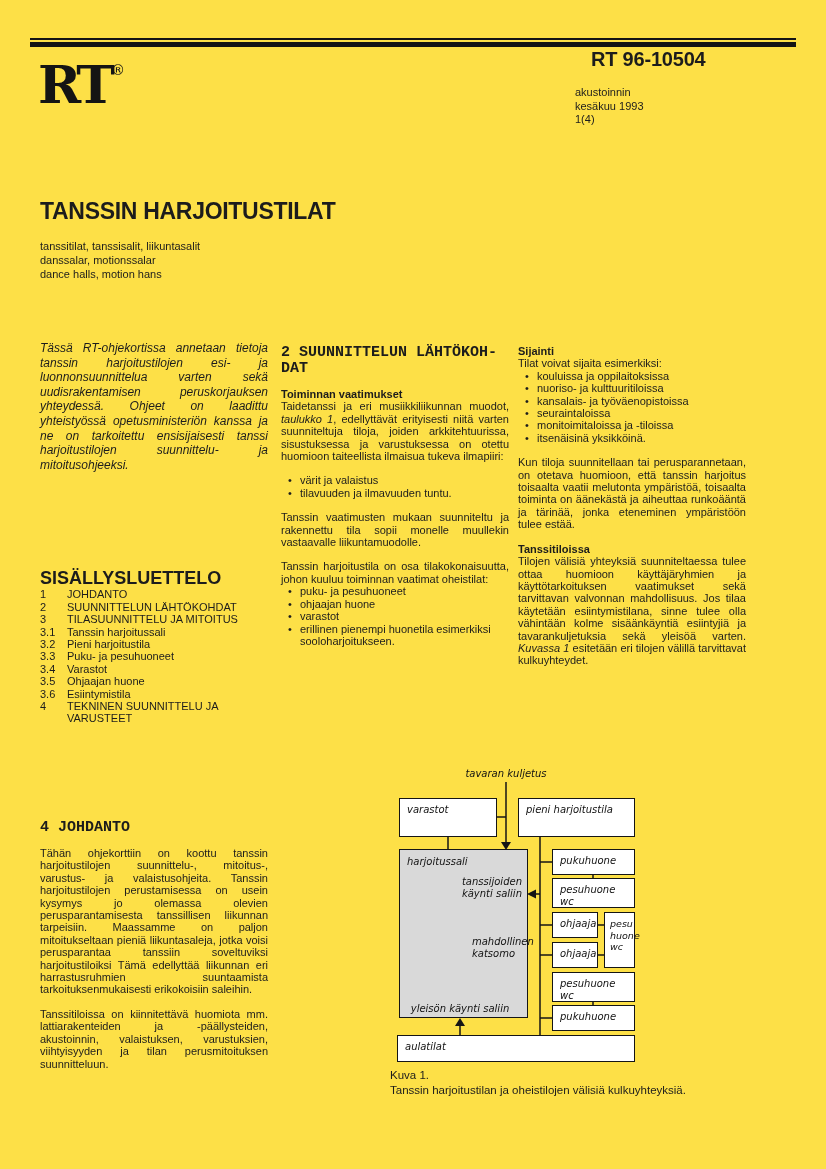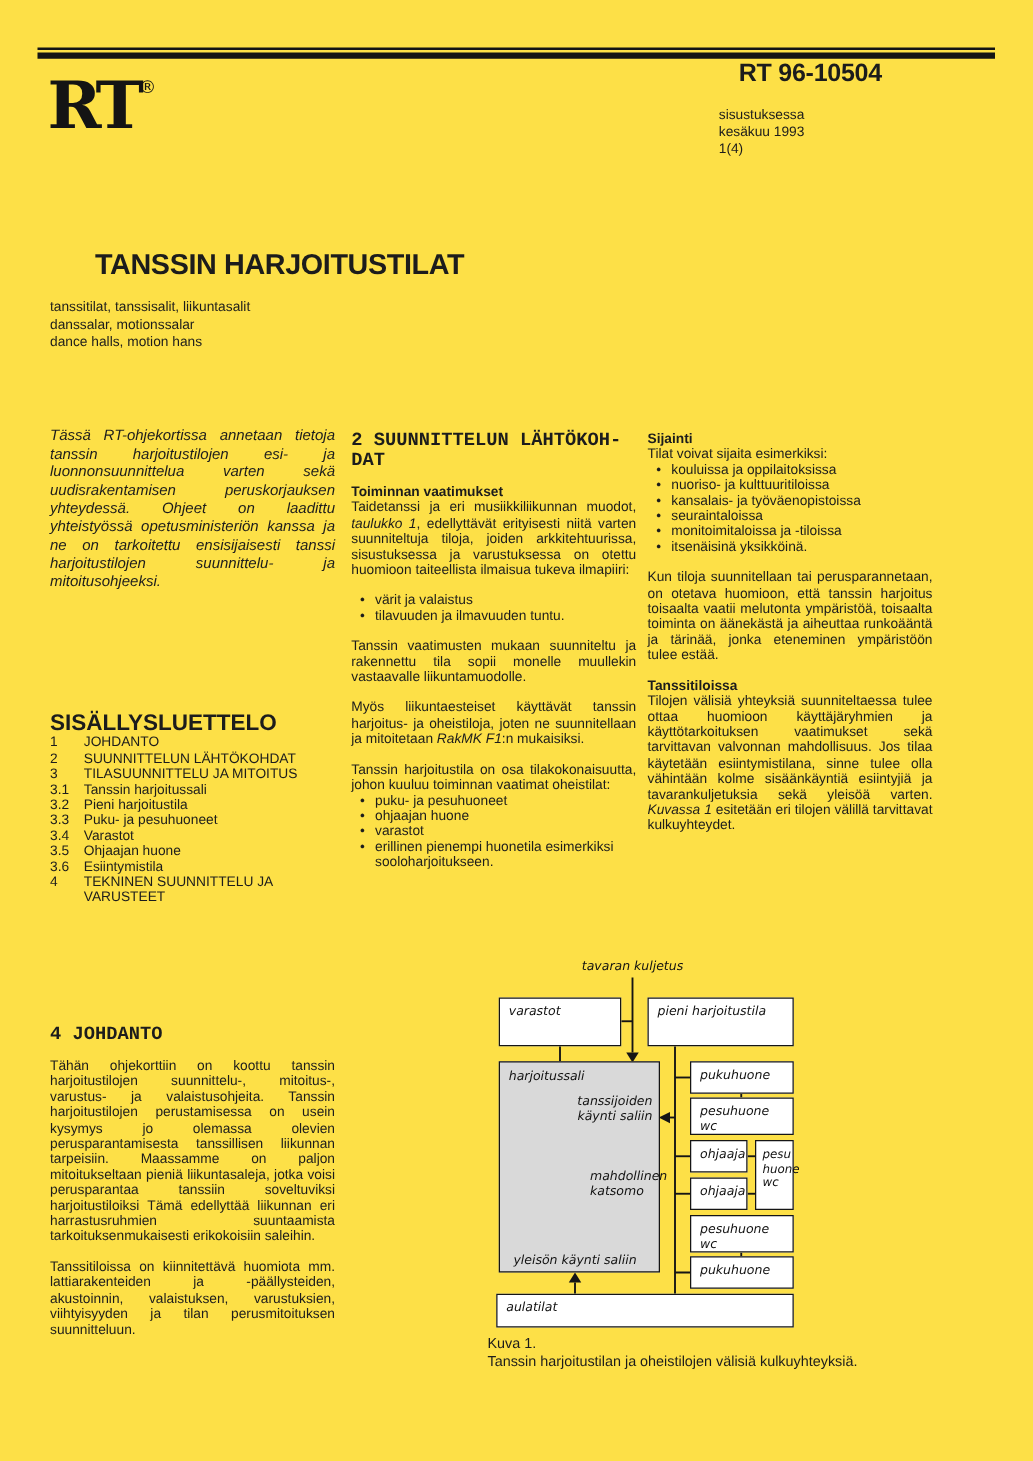--- a/index.html
+++ b/index.html
@@ -10,21 +10,21 @@
   
   .rule-thin{left:30px;top:38px;width:766px;height:2px;background:#141414;}
   .rule-thick{left:30px;top:42px;width:766px;height:4.5px;background:#141414;}
   .rt-logo{left:38px;top:44px;font-family:"DejaVu Serif",serif;font-weight:bold;
            font-size:52px;line-height:52px;letter-spacing:-4px;color:#141414;}
   .rt-reg{font-size:14px;vertical-align:28px;letter-spacing:0;font-family:"DejaVu Sans",sans-serif;font-weight:normal;}
   .doc-number{left:575px;top:48px;font-size:20px;font-weight:bold;letter-spacing:-0.2px;margin-left:16px;}
   .doc-meta{left:575px;top:86px;font-size:11px;line-height:13.5px;}
 
   
-  .page-title{left:40px;top:198px;font-size:23px;font-weight:bold;letter-spacing:-0.3px;margin-left:36px;}
+  .page-title{left:40px;top:198px;font-size:23px;font-weight:bold;letter-spacing:-0.3px;}
   .keywords{left:40px;top:240px;font-size:11px;line-height:13.8px;}
 
   
   .col{width:228px;font-size:11px;line-height:12.4px;}
   .p{text-align:justify;margin:0 0 12px 0;}
   .p:last-child{margin-bottom:0;}
   .intro{left:40px;top:341px;width:228px;font-style:italic;font-size:12px;line-height:14.6px;text-align:justify;}
   .h-sec{font-size:15px;font-weight:bold;line-height:16px;margin:0 0 11px 0;font-family:Liberation Mono, monospace;}
   .h-sub{font-weight:bold;margin:0;}
   .brow{display:flex;margin:0;}
@@ -54,21 +54,21 @@
 </head>
 <body>
 
 <div class="page">
 
   <div class="abs rule-thin"></div>
   <div class="abs rule-thick"></div>
   <div class="abs rt-logo"><span>RT</span><span class="rt-reg">®</span></div>
   <div class="abs doc-number">RT 96-10504</div>
   <div class="abs doc-meta">
-    <div>sisustuksessa</div>
+    <div>akustoinnin</div>
     <div>kesäkuu 1993</div>
     <div>1(4)</div>
   </div>
 
   <div class="abs page-title">TANSSIN HARJOITUSTILAT</div>
   <div class="abs intro">Tässä RT-ohjekortissa annetaan tietoja tanssin harjoitustilojen esi- ja luonnonsuunnittelua varten sekä uudisrakentamisen peruskorjauksen yhteydessä. Ohjeet on laadittu yhteistyössä opetusministeriön kanssa ja ne on tarkoitettu ensisijaisesti tanssi harjoitustilojen suunnittelu- ja mitoitusohjeeksi.</div>
 
   <div class="abs keywords">
     <div>tanssitilat, tanssisalit, liikuntasalit</div>
     <div>danssalar, motionssalar</div>
@@ -130,21 +130,20 @@
       <div class="brow">
           <span class="b">•</span>
           <span class="bt">värit ja valaistus</span>
         </div>
       <div class="brow">
           <span class="b">•</span>
           <span class="bt">tilavuuden ja ilmavuuden tuntu.</span>
         </div>
     </div>
     <p class="p">Tanssin vaatimusten mukaan suunniteltu ja rakennettu tila sopii monelle muullekin vastaavalle liikuntamuodolle.</p>
-    <p class="p"><span>Myös liikuntaesteiset käyttävät tanssin harjoitus- ja oheistiloja, joten ne suunnitellaan ja mitoitetaan </span><i>RakMK F1</i><span>:n mukaisiksi.</span></p>
     <p class="p" style="margin-bottom:0">Tanssin harjoitustila on osa tilakokonaisuutta, johon kuuluu toiminnan vaatimat oheistilat:</p>
     <div class="bullets">
       <div class="brow">
           <span class="b">•</span>
           <span class="bt">puku- ja pesuhuoneet</span>
         </div>
       <div class="brow">
           <span class="b">•</span>
           <span class="bt">ohjaajan huone</span>
         </div>

